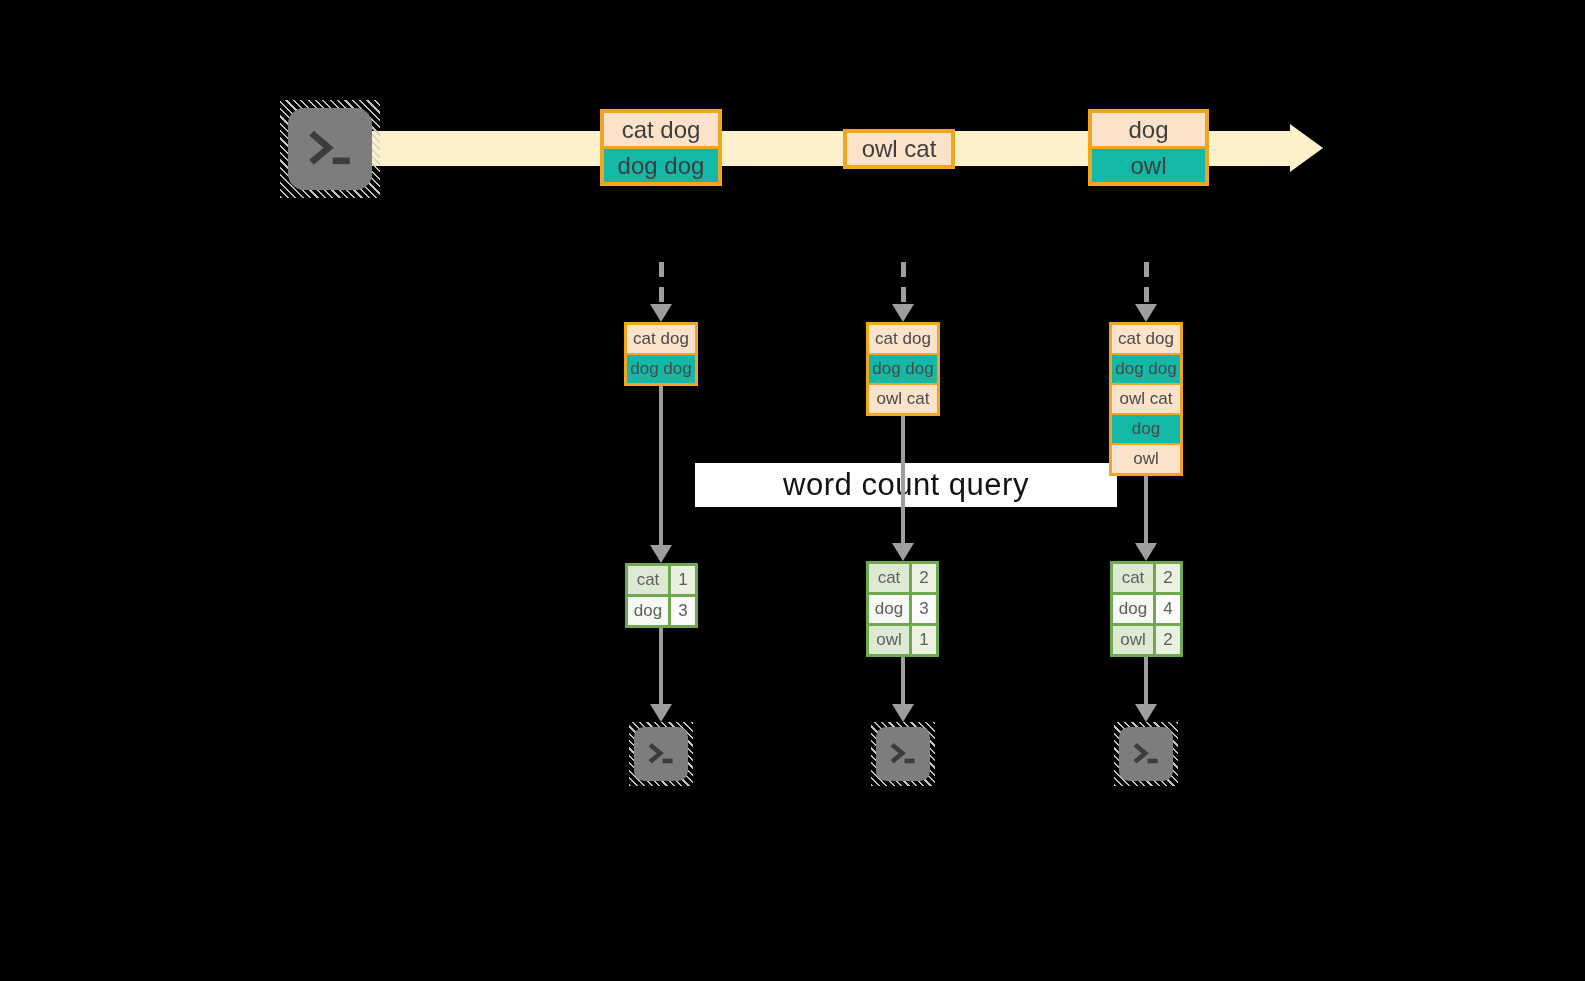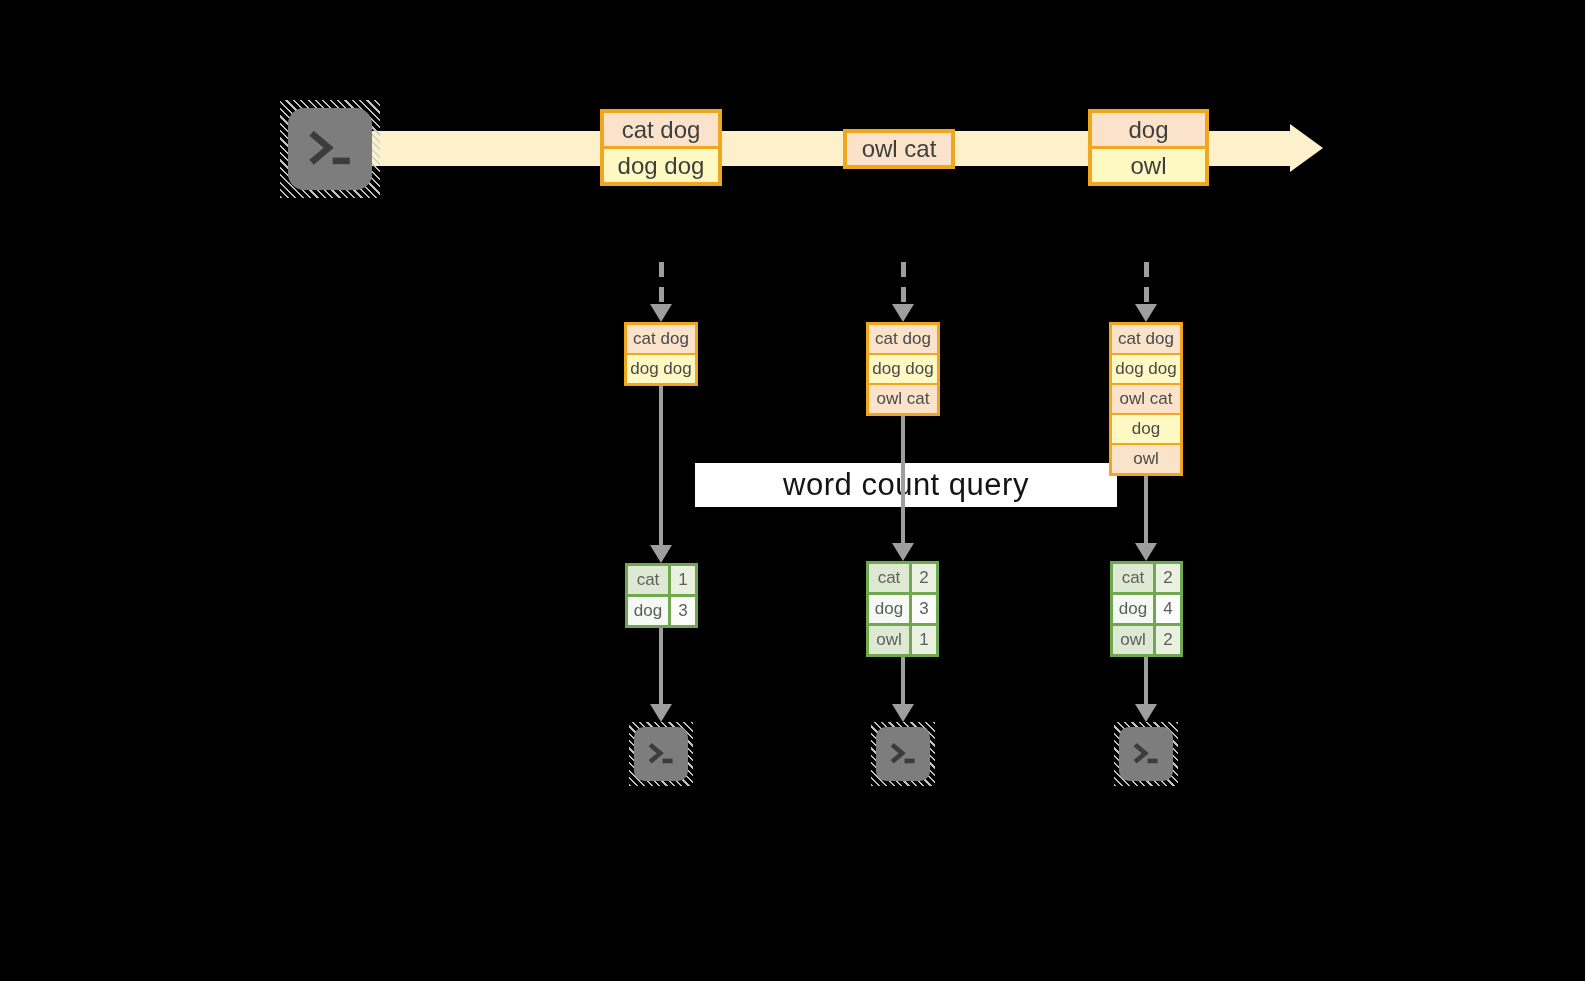--- a/index.html
+++ b/index.html
@@ -26,21 +26,21 @@
   .erow{display:flex;align-items:center;justify-content:center;
     font-size:24px;color:#3E3E3E;}
   .ebox-tall .erow{height:33px;}
   .ebox-owlcat .erow{height:32px;}
   
   .stack{position:absolute;z-index:3;border:3px solid #F0A71F;background:#F0A71F;
     display:flex;flex-direction:column;gap:2px;width:74px;}
   .srow{height:28px;display:flex;align-items:center;justify-content:center;
     font-size:17px;color:#4A4A4A;}
   .fill-a{background:#FAE3CA;}
-  .fill-b{background:#fef9c3;}
+  .fill-b{background:#14b8a6;}
   
   .gtable{position:absolute;z-index:3;border:3px solid #6FA84F;background:#6FA84F;
     display:flex;flex-direction:column;gap:3px;width:73px;text-align:center;}
   .grow{display:flex;gap:3px;}
   .gcell{height:28px;display:flex;align-items:center;justify-content:center;
     font-size:17px;color:#5E5E5E;}
   .glabel{width:40px;}
   .gval{width:24px;}
   .ga{background:#DEE9D3;}  
   .gb{background:#EAF1E1;}  

